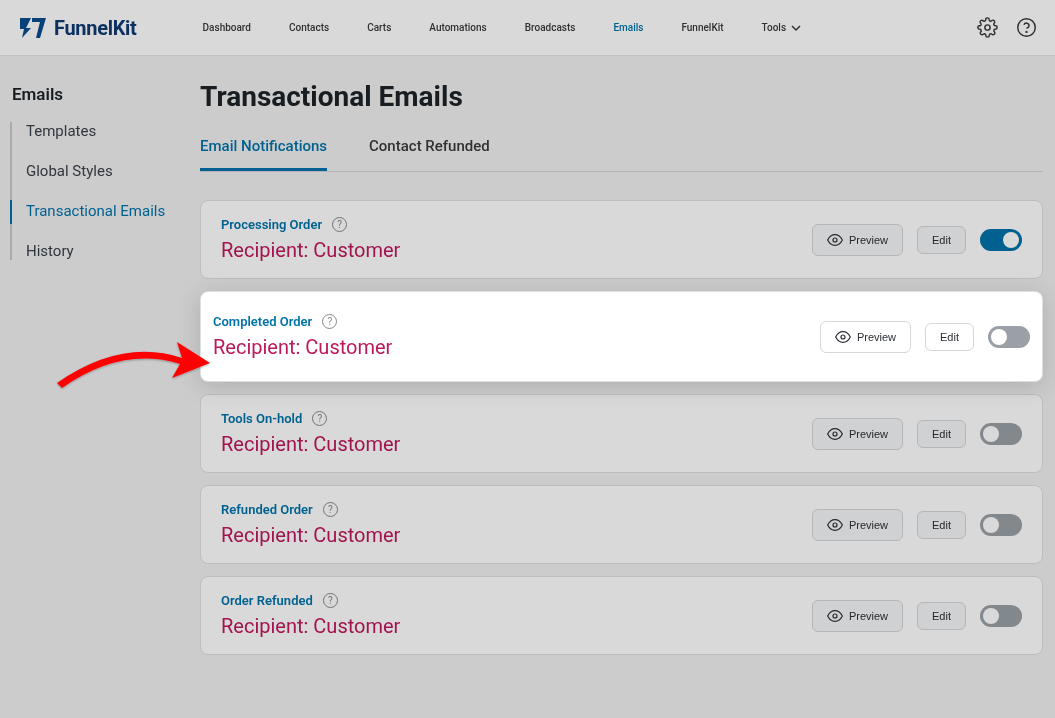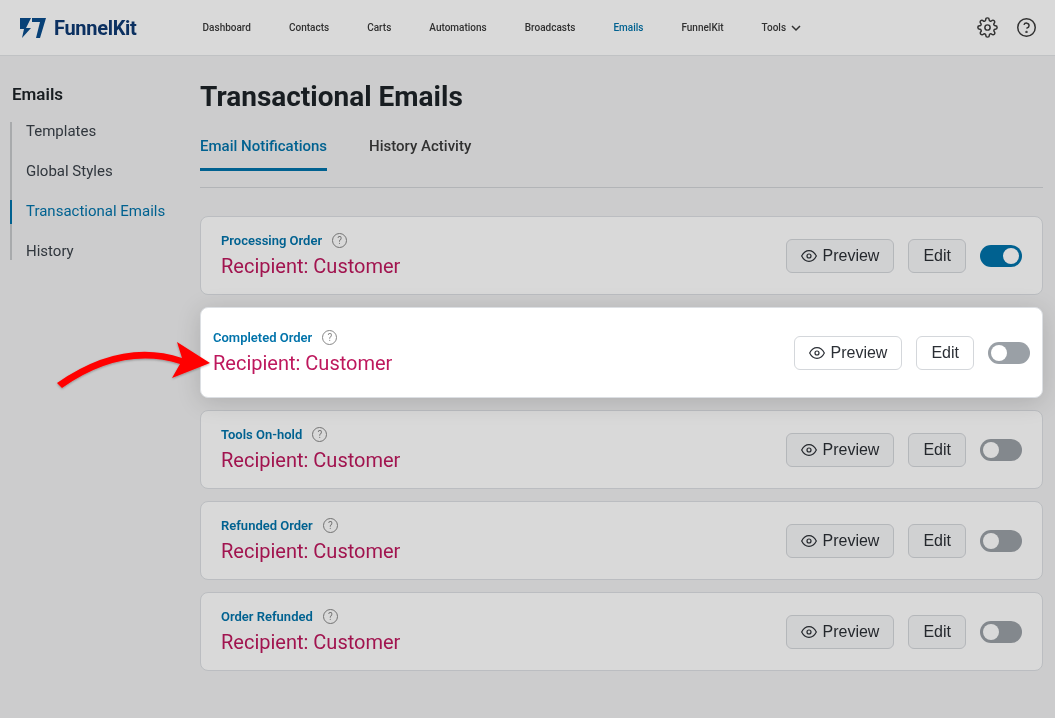--- a/index.html
+++ b/index.html
@@ -48,21 +48,21 @@
       position: absolute;
       left: -16px;
       top: -2px;
       width: 2px;
       height: 24px;
       background: #0073aa;
     }
 
     .main { flex: 1; padding: 24px 12px 0 0; }
     .page-title { font-size: 28px; font-weight: 700; color: #1d2327; margin-bottom: 24px; }
-    .tabs { display: flex; gap: 42px; border-bottom: 1px solid #d2d4d7; margin-bottom: 28px; padding-bottom: 16px; }
+    .tabs { display: flex; gap: 42px; border-bottom: 1px solid #d2d4d7; margin-bottom: 28px; padding-bottom: 0; }
     .tab { font-size: 15px; font-weight: 500; color: #3a3a3a; padding-bottom: 13px; cursor: pointer; border-bottom: 3px solid transparent; }
     .tab.active { color: #0073aa; border-bottom-color: #0073aa; }
 
     .cards { display: flex; flex-direction: column; gap: 12px; }
     .card {
       background: #fff;
       border: 1px solid #dcdfe3;
       border-radius: 8px;
       padding: 16px 20px;
       display: flex;
@@ -80,21 +80,21 @@
     .card-title-row { display: flex; align-items: center; gap: 10px; }
     .card-title { font-size: 13px; font-weight: 600; color: #0073aa; }
     .info-icon { width: 15px; height: 15px; border: 1.3px solid #888; border-radius: 50%; display: inline-flex; align-items: center; justify-content: center; font-size: 10px; color: #888; line-height: 1; }
     .card-sub { font-size: 20px; color: #be185d; }
     .card-actions { display: flex; align-items: center; gap: 14px; }
     .btn {
       background: #f5f6f7;
       border: 1px solid #d4d7db;
       border-radius: 6px;
       padding: 7px 14px;
-      font-size: 16px;
+      font-size: 11px;
       color: #2b2f35;
       font-weight: 500;
       cursor: pointer;
       display: flex;
       align-items: center;
       gap: 6px;
     }
     .card.highlight .btn { background: #fff; }
     .toggle {
       width: 42px; height: 22px;
@@ -173,21 +173,21 @@
       <div class="side-item">Global Styles</div>
       <div class="side-item active">Transactional Emails</div>
       <div class="side-item">History</div>
     </div>
   </aside>
 
   <main class="main">
     <h1 class="page-title">Transactional Emails</h1>
     <div class="tabs">
       <div class="tab active">Email Notifications</div>
-      <div class="tab">History Activity</div>
+      <div class="tab">Contact Refunded</div>
     </div>
 
     <div class="cards" id="cards-root">
         <div class="card">
           <div class="card-left">
             <div class="card-title-row">
               <a class="card-title">Processing Order</a>
               <span class="info-icon">?</span>
             </div>
             <div class="card-sub">Recipient: Customer</div>

